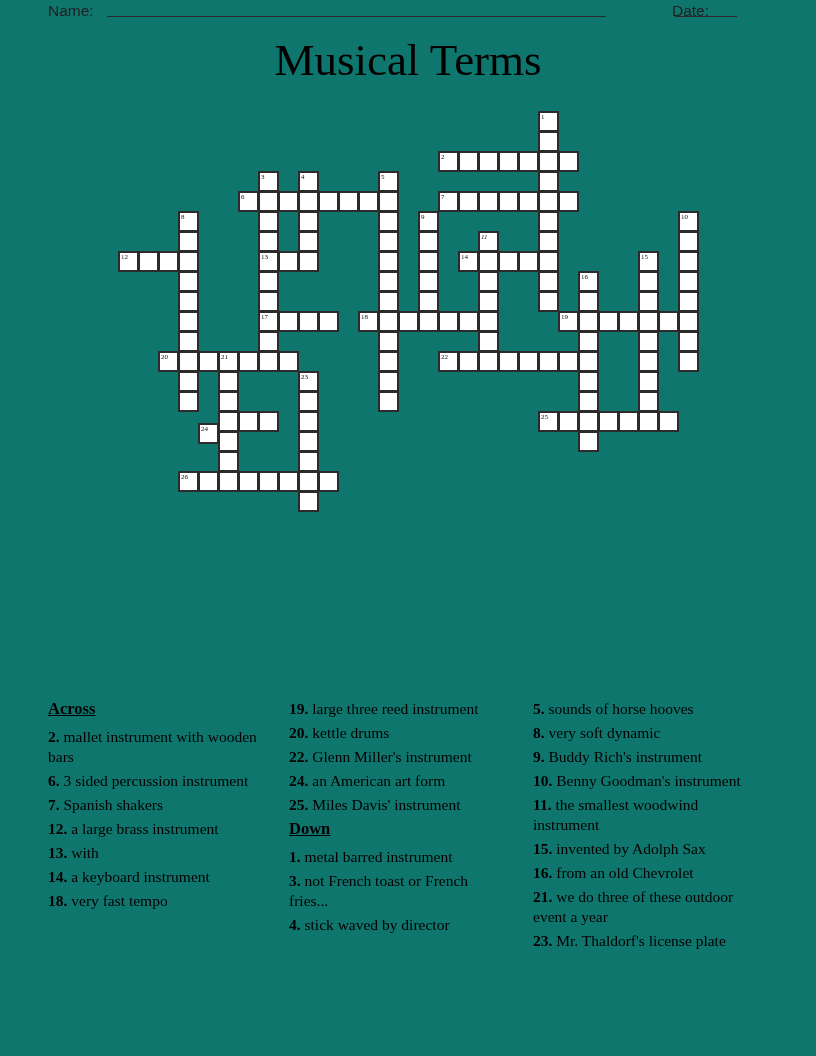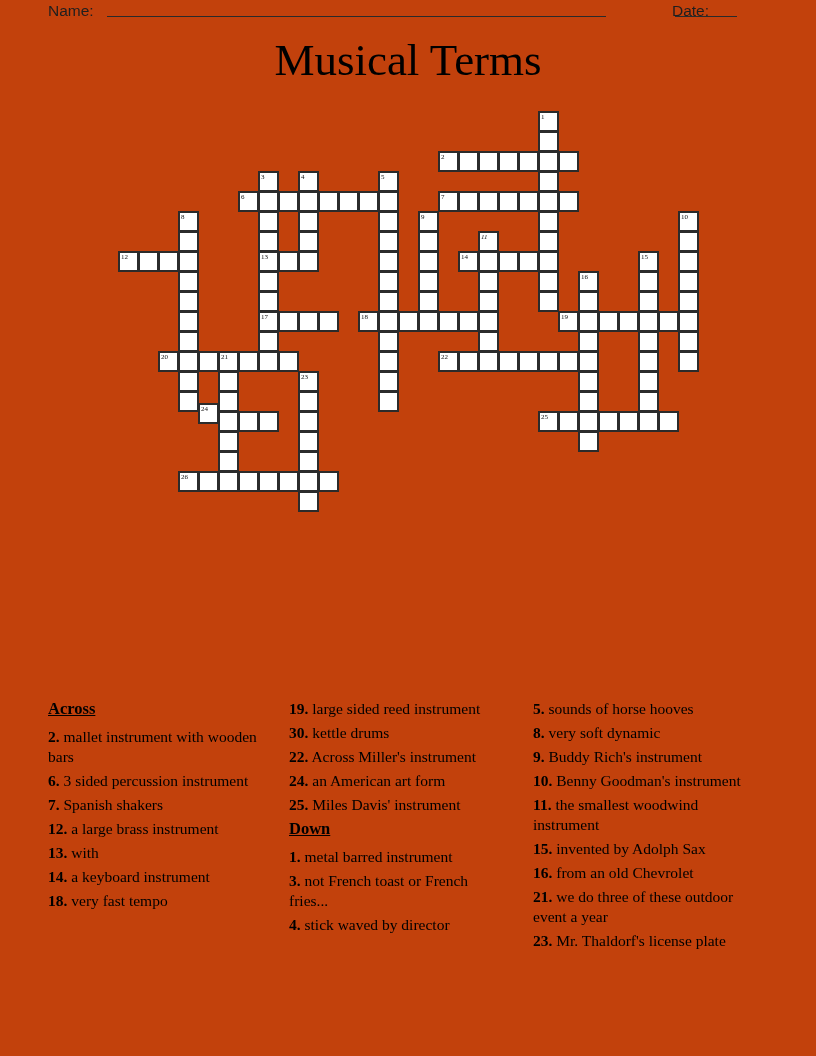--- a/index.html
+++ b/index.html
@@ -1,17 +1,17 @@
 <!DOCTYPE html>
 <html><head>
 <meta charset="utf-8">
 <style>
   html,body { margin:0; padding:0; background:#ffffff; }
   .page {
-    position:relative; width:816px; height:1056px; background:#c2410c;
+    position:relative; width:816px; height:1056px; background:#0f766e;
     font-family:"Liberation Serif", serif; color:#1a1a1a; overflow:hidden;
   }
   
   .hdr-label {
     position:absolute; top:2px;
     font-family:"Liberation Sans", sans-serif; font-size:15.5px; color:#1f1f1f;
   }
   .name-label { left:48px; }
   .date-label { left:625px;margin-left:47px; }
   .fill-line { position:absolute; border-bottom:1.5px solid #2a2a2a; height:14px; top:2px; }
@@ -230,21 +230,21 @@
       </div>
       <div class="cell" style="left: 260px; top: 260px;"></div>
       <div class="cell" style="left: 460px; top: 260px;"></div>
       <div class="cell" style="left: 520px; top: 260px;"></div>
       <div class="cell" style="left: 60px; top: 280px;"></div>
       <div class="cell" style="left: 100px; top: 280px;"></div>
       <div class="cell" style="left: 180px; top: 280px;"></div>
       <div class="cell" style="left: 260px; top: 280px;"></div>
       <div class="cell" style="left: 460px; top: 280px;"></div>
       <div class="cell" style="left: 520px; top: 280px;"></div>
-      <div class="cell" style="left: 80px; top: 292px;">
+      <div class="cell" style="left: 80px; top: 312px;">
         <span class="cellnum">24</span>
       </div>
       <div class="cell" style="left: 100px; top: 300px;"></div>
       <div class="cell" style="left: 120px; top: 300px;"></div>
       <div class="cell" style="left: 140px; top: 300px;"></div>
       <div class="cell" style="left: 180px; top: 300px;"></div>
       <div class="cell" style="left: 420px; top: 300px;">
         <span class="cellnum">25</span>
       </div>
       <div class="cell" style="left: 440px; top: 300px;"></div>
@@ -276,23 +276,23 @@
         <div class="clue-heading">Across</div>
         <div class="clue"><b>2.</b><span> mallet instrument with wooden bars</span></div>
         <div class="clue"><b>6.</b><span> 3 sided percussion instrument</span></div>
         <div class="clue"><b>7.</b><span> Spanish shakers</span></div>
         <div class="clue"><b>12.</b><span> a large brass instrument</span></div>
         <div class="clue"><b>13.</b><span> with</span></div>
         <div class="clue"><b>14.</b><span> a keyboard instrument</span></div>
         <div class="clue"><b>18.</b><span> very fast tempo</span></div>
       </div>
     <div class="clue-col clue-col-2">
-        <div class="clue"><b>19.</b><span> large sided reed instrument</span></div>
-        <div class="clue"><b>30.</b><span> kettle drums</span></div>
-        <div class="clue"><b>22.</b><span> Across Miller's instrument</span></div>
+        <div class="clue"><b>19.</b><span> large three reed instrument</span></div>
+        <div class="clue"><b>20.</b><span> kettle drums</span></div>
+        <div class="clue"><b>22.</b><span> Glenn Miller's instrument</span></div>
         <div class="clue"><b>24.</b><span> an American art form</span></div>
         <div class="clue"><b>25.</b><span> Miles Davis' instrument</span></div>
         <div class="clue-heading">Down</div>
         <div class="clue"><b>1.</b><span> metal barred instrument</span></div>
         <div class="clue"><b>3.</b><span> not French toast or French fries...</span></div>
         <div class="clue"><b>4.</b><span> stick waved by director</span></div>
       </div>
     <div class="clue-col clue-col-3">
         <div class="clue"><b>5.</b><span> sounds of horse hooves</span></div>
         <div class="clue"><b>8.</b><span> very soft dynamic</span></div>

